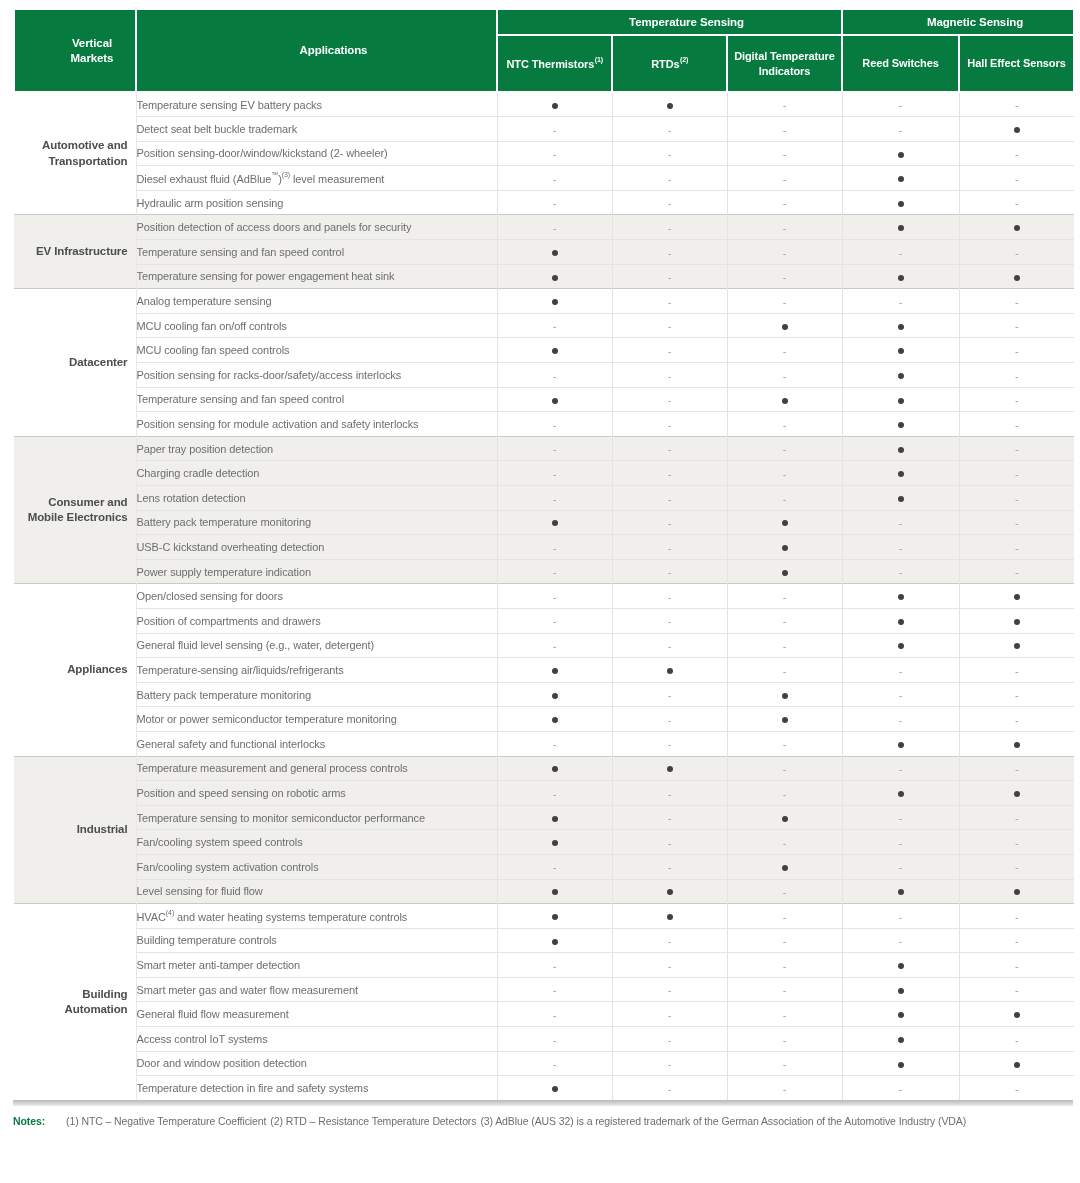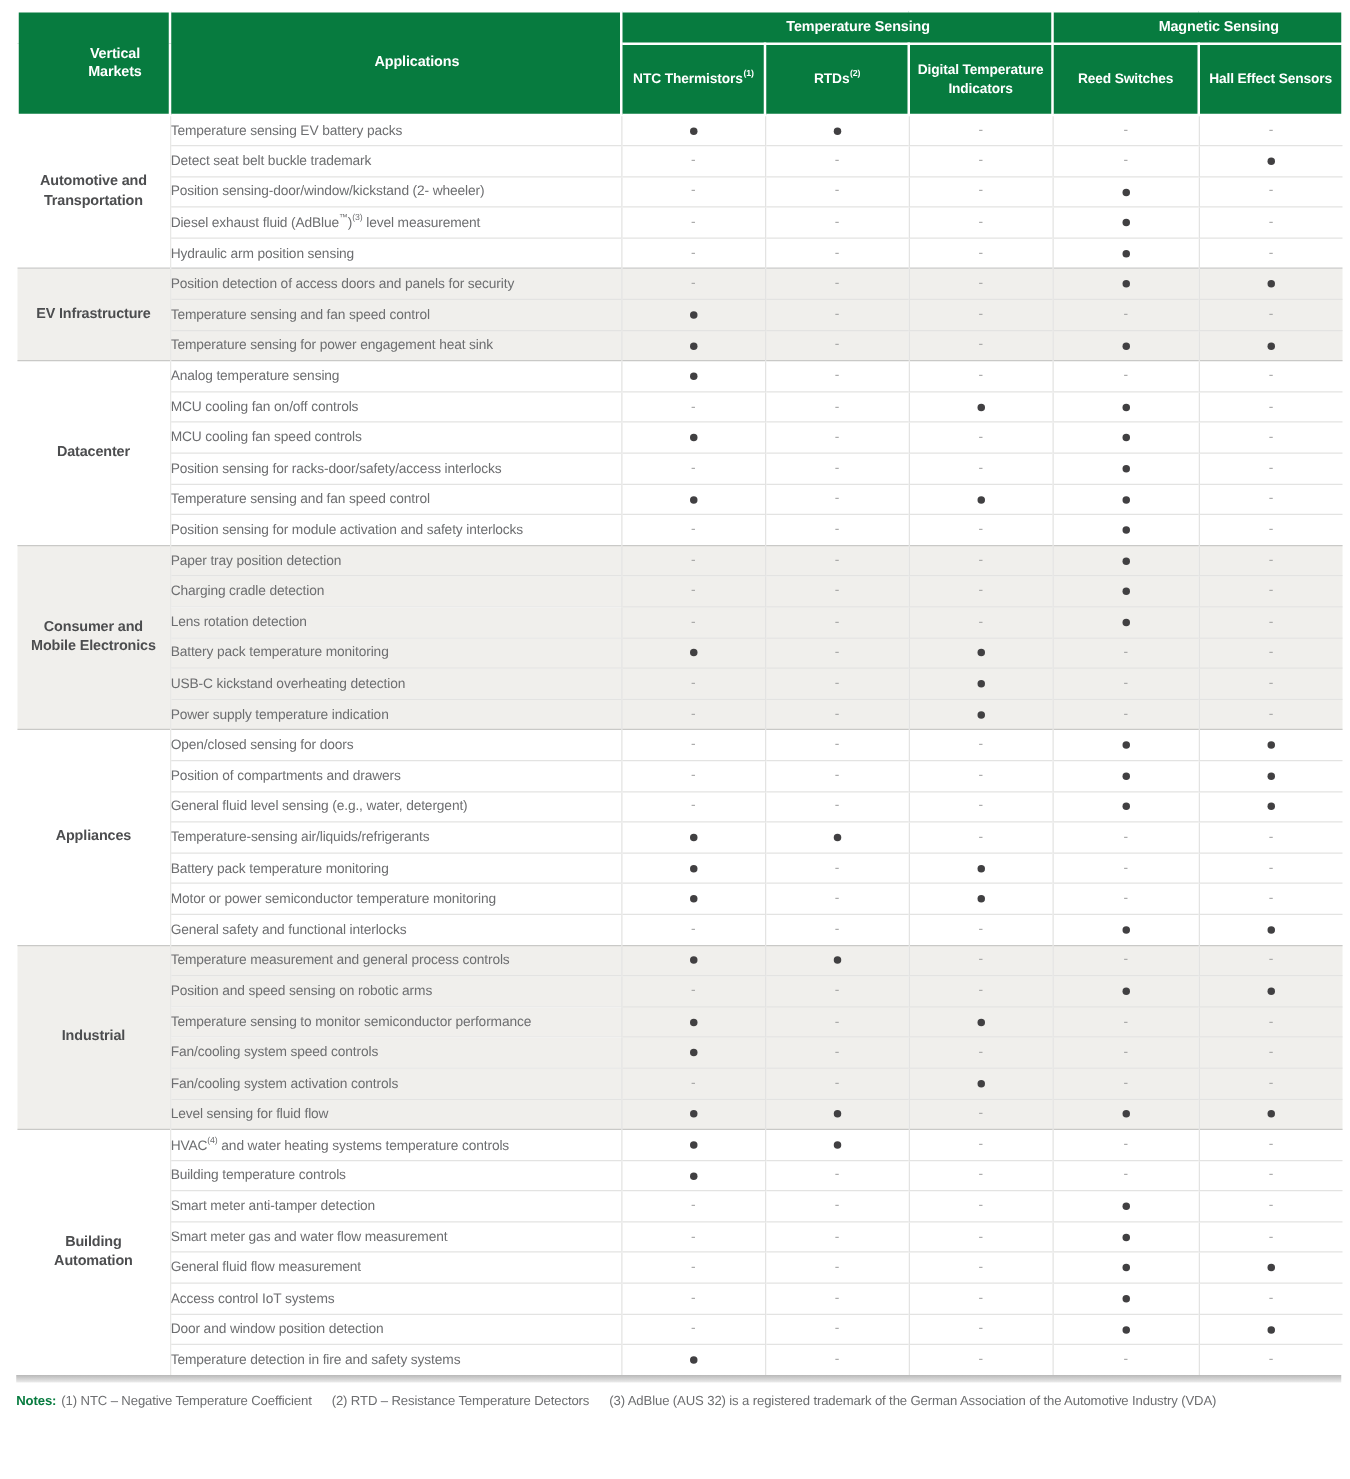--- a/index.html
+++ b/index.html
@@ -37,21 +37,21 @@
   thead sup{font-size:7px;position:relative;top:-1px;left:0.5px;}
   
   tbody td{
     height:24.6px;padding:0;
     border-top:1px solid var(--rowline);
     font-size:11px;vertical-align:middle;background:#fff;
   }
   tr.shaded td{background:var(--shade);}
   tr.group-start td{border-top:1px solid var(--groupline);}
   td.market{
-    text-align:center;font-weight:bold;color:var(--markettxt);
+    text-align:right;font-weight:bold;color:var(--markettxt);
     font-size:11.5px;line-height:1.35;
     border-right:1px solid #E8E8E6;
     border-top:1px solid var(--groupline);
     padding:0 8px;
   }
   td.app{
     text-align:left;
     border-right:1px solid var(--rowline);
     white-space:nowrap;overflow:hidden;
   }
@@ -66,22 +66,22 @@
     background:var(--dot);vertical-align:middle;
   }
   .dash{color:var(--dash);font-size:11px;line-height:1;vertical-align:middle;}
   
   .table-shadow{
     width:1060px;height:6px;
     background:linear-gradient(to bottom,#B8B8B8,#ECECEC);
   }
   
   .notes{margin-top:8px;font-size:10.5px;color:var(--txt);line-height:1.5;}
-  .notes-label{color:var(--green);font-weight:bold;margin-right:4px;}
-  .note-item{margin-right:16px;text-align:right;}
+  .notes-label{color:var(--green);font-weight:bold;margin-right:21px;}
+  .note-item{margin-right:4px;text-align:right;}
 </style>
 </head>
 <body>
 
 <div class="page">
   <table class="matrix">
     <colgroup>
       <col style="width:122px">
       <col style="width:361px">
       <col style="width:115px">

